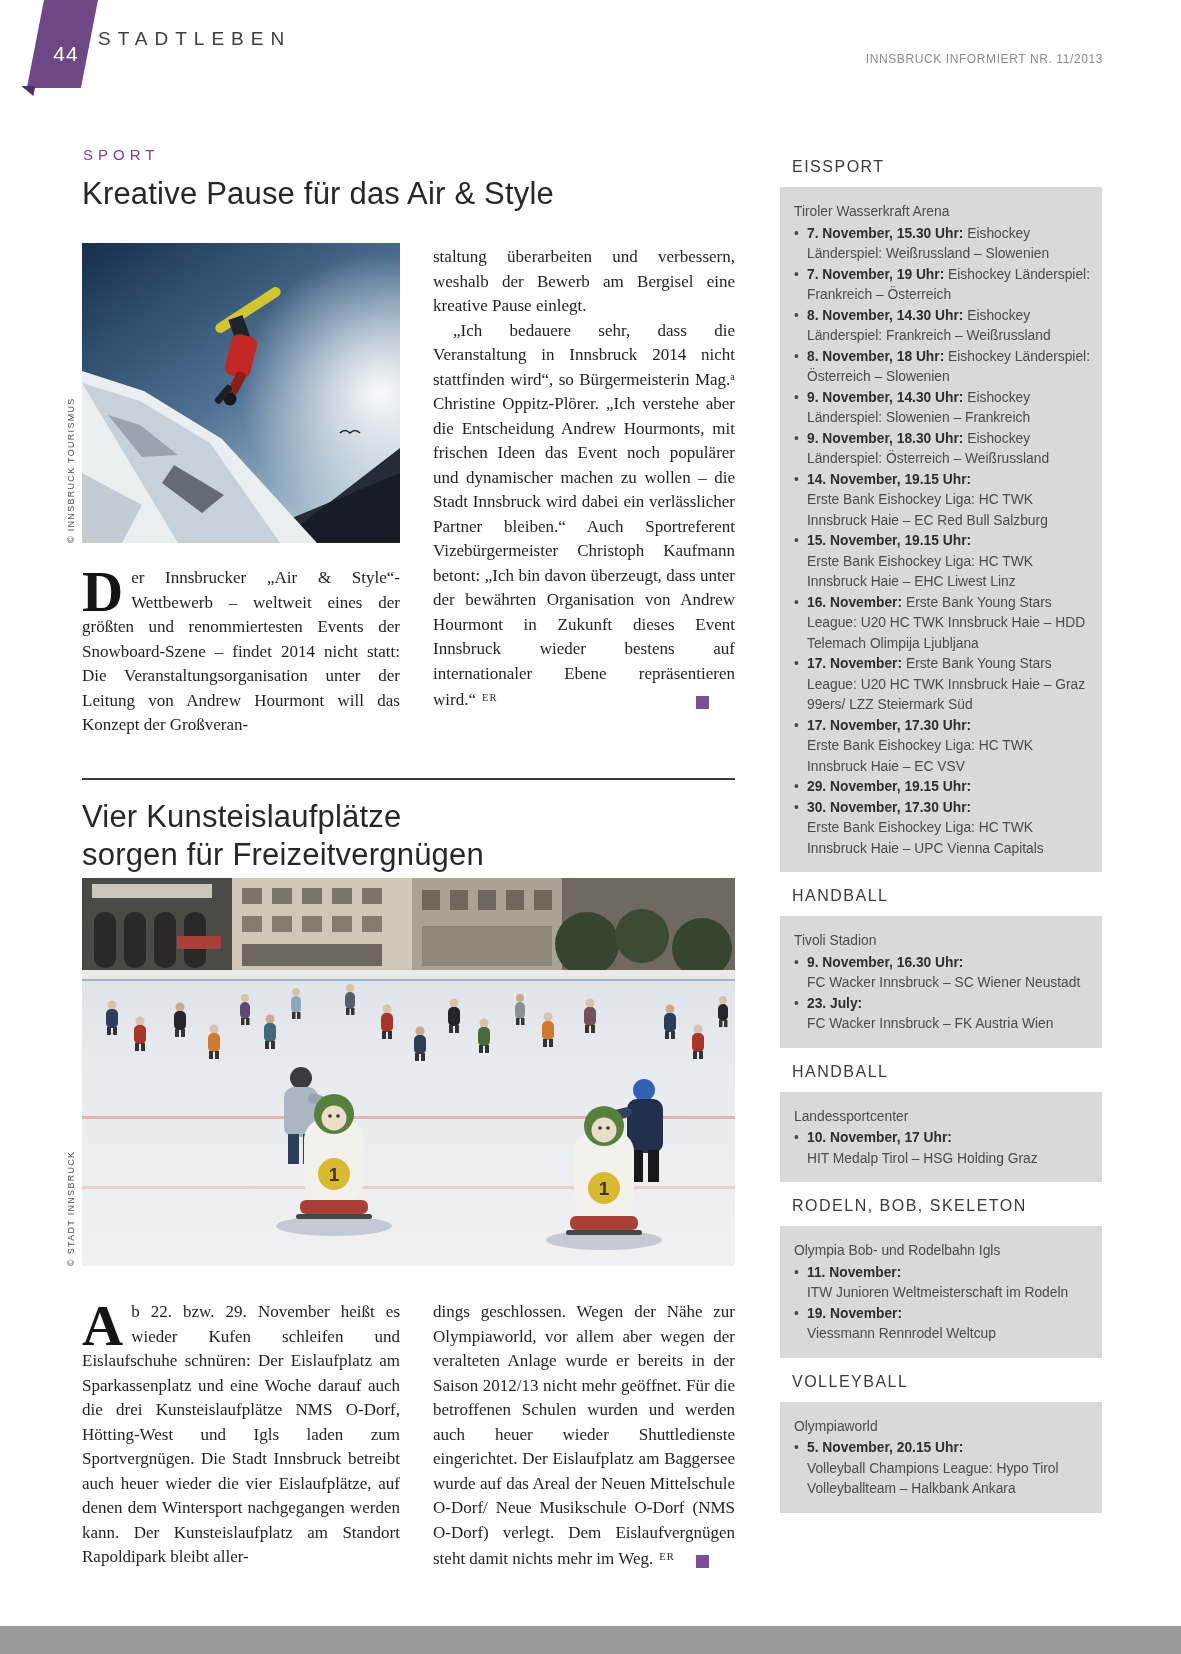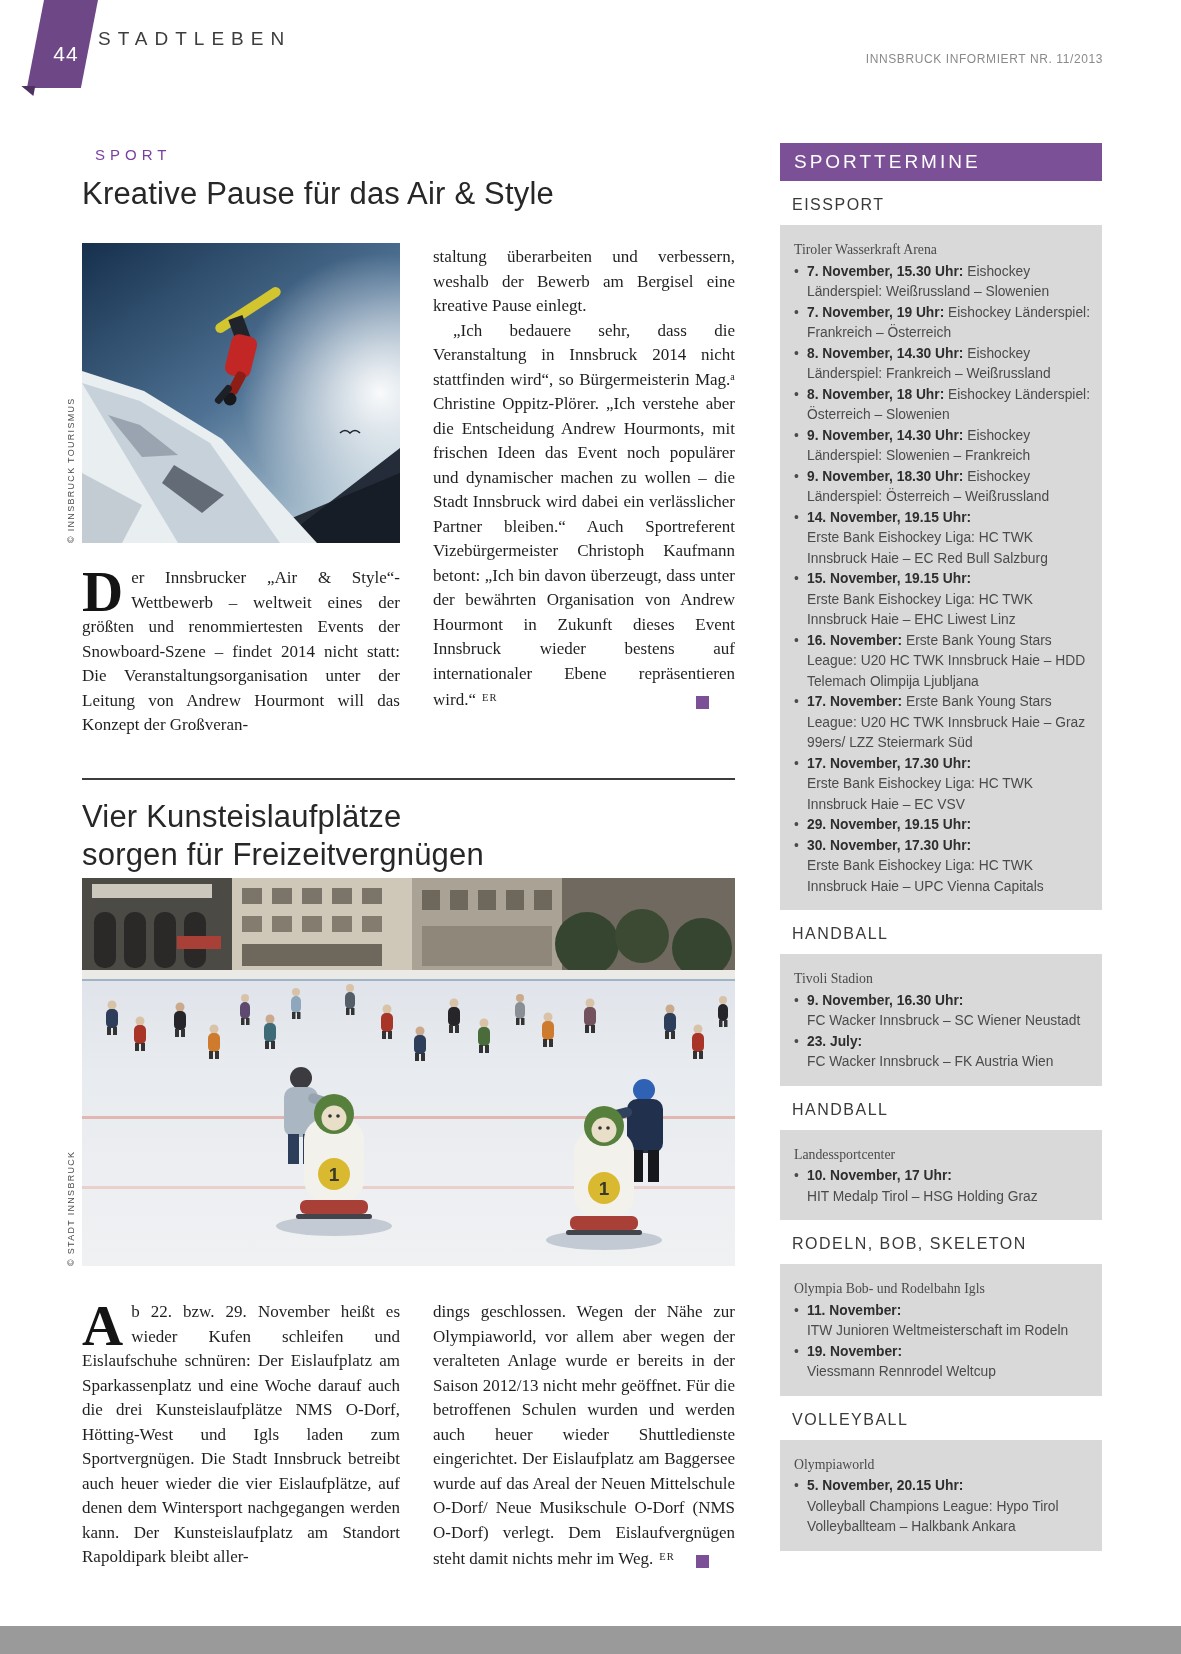--- a/index.html
+++ b/index.html
@@ -22,21 +22,21 @@
     border-top:10px solid #4e3163;
   }
   .tab-num {
     position:absolute; left:40px; top:42px; width:52px; text-align:center;
     color:#fff; font-size:21px; letter-spacing:1px;
   }
   .mh-section { position:absolute; left:98px; top:28px; font-size:19px; letter-spacing:7px; color:#3d3d3d; }
   .mh-issue   { position:absolute; right:78px; top:52px; font-size:12px; letter-spacing:0.6px; color:#8a8a8a; }
 
   
-  .kicker  { position:absolute; left:95px; top:146px; font-size:15px; letter-spacing:5px; color:var(--kicker,#7a3f9d); }
+  .kicker  { position:absolute; left:83px; top:146px; font-size:15px; letter-spacing:5px; color:var(--kicker,#7a3f9d); }
   .a-title { position:absolute; left:82px; color:#272727; font-size:31px; letter-spacing:0.2px; }
   #a1-title { top:176px; }
   #a2-title { top:798px; line-height:38px; white-space:pre-line; }
 
   .photo { position:absolute; display:block; }
   #photo1 { left:82px; top:243px; width:318px; height:300px; }
   #photo2 { left:82px; top:878px; width:653px; height:388px; }
 
   .vcredit {
     position:absolute; transform:rotate(-90deg); transform-origin:0 0;
@@ -68,21 +68,21 @@
   .sidebar { position:absolute; left:780px; top:143px; width:322px; }
   .sb-title {
     background:var(--accent,#7c5097); color:#fff; font-size:19px;
     letter-spacing:3px; padding:8px 0 8px 14px;
   }
   .sb-heading { margin:15px 0 11px 12px; font-size:16px; letter-spacing:1.5px; color:#3a3a3a; }
   .sb-box {
     background:var(--boxgray,#d9d9d9); padding:15px 12px 13px 14px;
     font-size:13.8px; line-height:20.5px; color:#4b4b4b;
   }
-  .sb-venue { margin-bottom:1px;font-family:Liberation Serif, serif; }
+  .sb-venue { margin-bottom:1px; }
   .sb-event { display:flex; }
   .sb-bullet { flex:0 0 13px; width:13px; color:#4b4b4b; }
   .sb-etext { flex:1; }
   .sb-when { color:#2e2e2e; font-weight:bold; }
   .sb-when.nl { display:block; }
 </style>
 </head>
 <body>
 
 <div id="page" style="--accent: #7c5097; --tab: #6e4787; --kicker: #7a3f9d; --boxgray: #d9d9d9;">
@@ -343,21 +343,20 @@
   <p class="bodytext" id="a2c1">
     <span class="dropcap">A</span><span>b 22. bzw. 29. November heißt es wieder Kufen schleifen und Eislaufschuhe schnüren: Der Eislaufplatz am Sparkassenplatz und eine Woche darauf auch die drei Kunsteislaufplätze NMS O-Dorf, Hötting-West und Igls laden zum Sportvergnügen. Die Stadt Innsbruck betreibt auch heuer wieder die vier Eislaufplätze, auf denen dem Wintersport nachgegangen werden kann. Der Kunsteislaufplatz am Standort Rapoldipark bleibt aller-</span>
   </p>
 
   <div class="bodytext" id="a2c2">
     <p><span>dings geschlossen. Wegen der Nähe zur Olympiaworld, vor allem aber wegen der veralteten Anlage wurde er bereits in der Saison 2012/13 nicht mehr geöffnet. Für die betroffenen Schulen wurden und werden auch heuer wieder Shuttledienste eingerichtet. Der Eislaufplatz am Baggersee wurde auf das Areal der Neuen Mittelschule O-Dorf/ Neue Musikschule O-Dorf (NMS O-Dorf) verlegt. Dem Eislaufvergnügen steht damit nichts mehr im Weg.</span><span class="author">ER</span></p>
     <span class="endsq"></span>
   </div>
 
   <aside class="sidebar">
-    <div class="sb-title">SPORTTERMINE</div>
     <div>
         <div class="sb-heading">EISSPORT</div>
         <div class="sb-box">
           <div class="sb-venue">Tiroler Wasserkraft Arena</div>
           <div class="sb-event">
             <span class="sb-bullet">•</span>
             <span class="sb-etext"><strong class="sb-when">7. November, 15.30 Uhr:</strong><span class="sb-what"> Eishockey Länderspiel: Weißrussland – Slowenien</span></span>
           </div>
           <div class="sb-event">
             <span class="sb-bullet">•</span>

